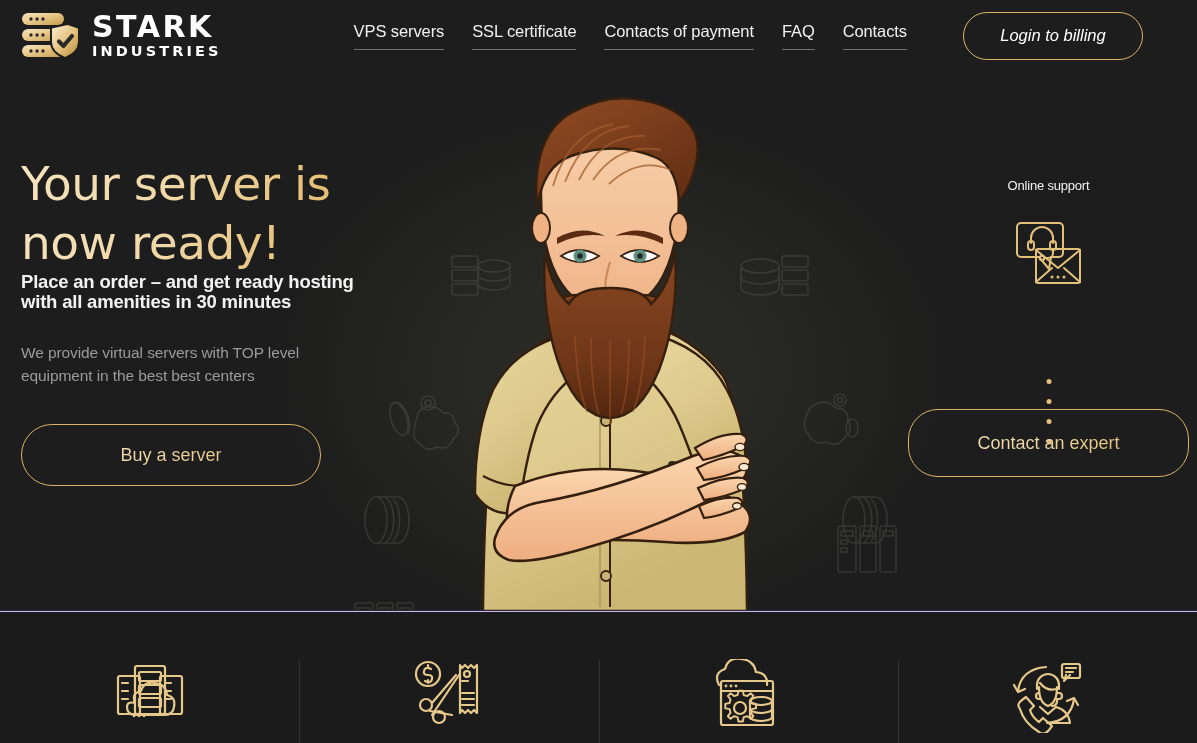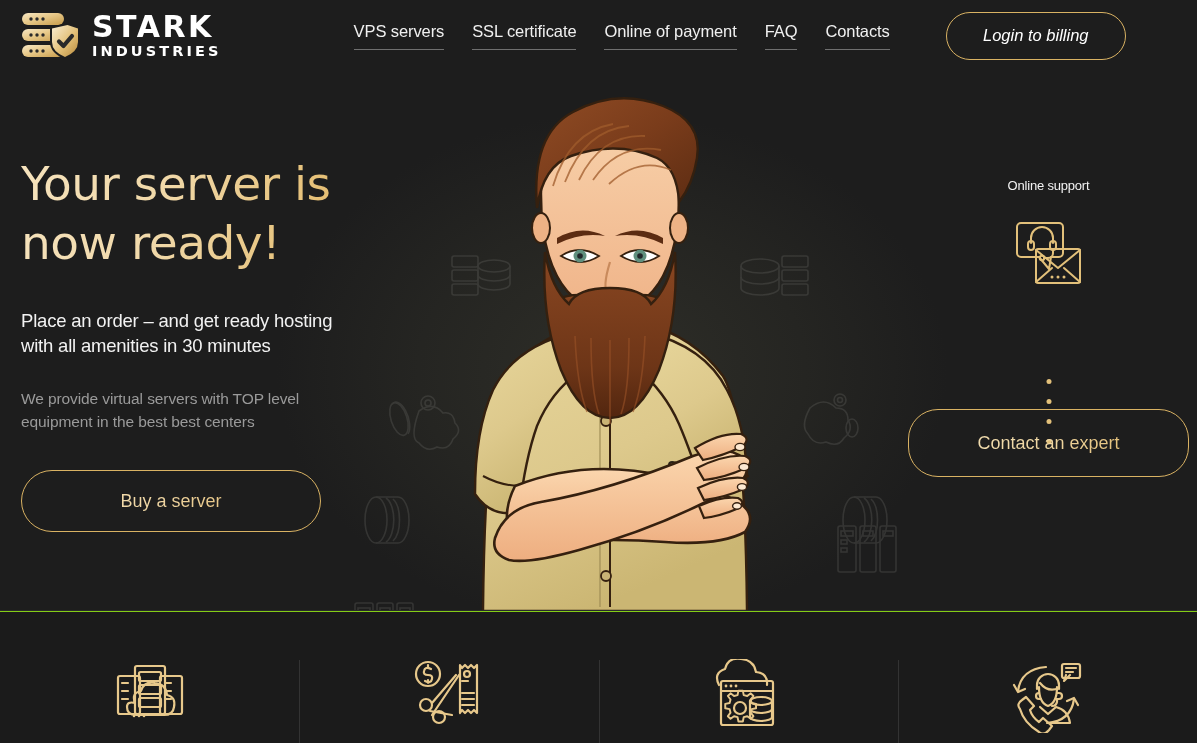--- a/index.html
+++ b/index.html
@@ -3,21 +3,21 @@
 <meta charset="utf-8">
 <style>
   * { margin:0; padding:0; box-sizing:border-box; }
   html,body { width:1197px; height:743px; overflow:hidden; }
   body {
     background:#1b1b1b;
     font-family:"Liberation Sans", sans-serif;
     color:#fff;
     -webkit-font-smoothing:antialiased;
   }
-  .page { position:relative; width:1197px; height:743px; background:#84cc16; }
+  .page { position:relative; width:1197px; height:743px; background:#c4b5fd; }
 
   
   .header {
     position:absolute; top:0; left:0; width:1197px; height:71px;
     background:#1d1d1d; display:flex; align-items:center; z-index:20;
   }
   .logo { display:flex; align-items:center; margin-left:20px; }
   .logo-mark { width:62px; height:50px; flex:none; }
   .logo-words { margin-left:10px; line-height:1; }
   .logo-top {
@@ -62,21 +62,21 @@
 
   .hero-left { position:absolute; left:21px; top:83px; width:360px; }
   .headline {
     font-size:47px; line-height:59px; font-weight:normal; letter-spacing:-0.5px;
     background:linear-gradient(100deg,#f6e3bd 0%,#f0d8a8 40%,#e0b45f 100%);
     -webkit-background-clip:text; background-clip:text;
     -webkit-text-fill-color:transparent; color:#eccf90;
     font-family:"DejaVu Sans", sans-serif;
   }
   .subhead {
-    margin-top:36px; font-size:18.5px; line-height:25px; font-weight:normal;
+    font-size:18.5px; line-height:20px; font-weight:bold;
     color:#f2f2f2; letter-spacing:-0.2px; width:345px;
   }
   .lede {
     margin-top:29px; font-size:15.5px; line-height:23px; color:#9a9a9a;
     width:330px; letter-spacing:-0.1px;
   }
   .buy-btn {
     margin-top:37px; width:300px; height:62px; border:1.5px solid #d9b263;
     border-radius:31px; background:transparent; cursor:pointer;
     display:flex; align-items:center; justify-content:center;
@@ -161,21 +161,21 @@
       </svg>
       <div class="logo-words">
         <div class="logo-top">STARK</div>
         <div class="logo-bot">INDUSTRIES</div>
       </div>
     </div>
 
     <div class="nav">
       <div class="nav-item">VPS servers</div>
       <div class="nav-item">SSL certificate</div>
-      <div class="nav-item">Online of payment</div>
+      <div class="nav-item">Contacts of payment</div>
       <div class="nav-item">FAQ</div>
       <div class="nav-item">Contacts</div>
       <div class="login-btn">Login to billing</div>
     </div>
   </div>
 
   <div class="hero">
 
     <svg class="bg-icons" viewBox="0 0 1197 540">
       <g fill="none" stroke="#6a6a66" stroke-width="1.6">

